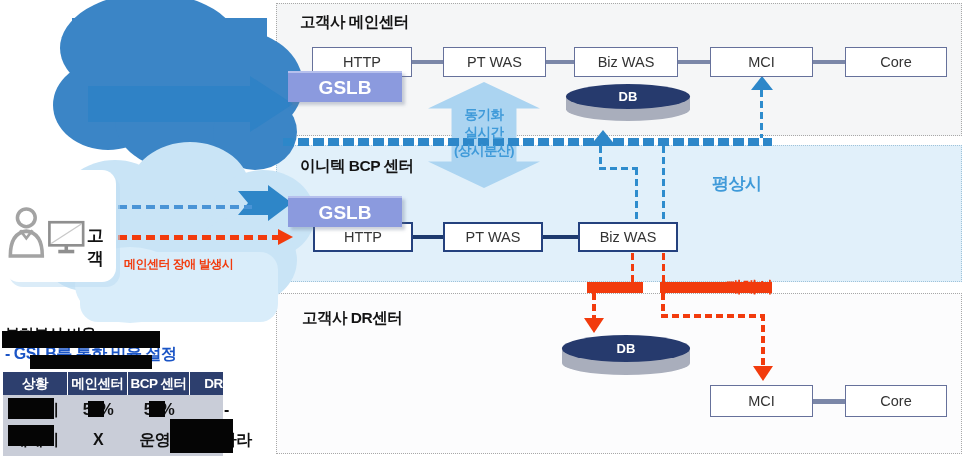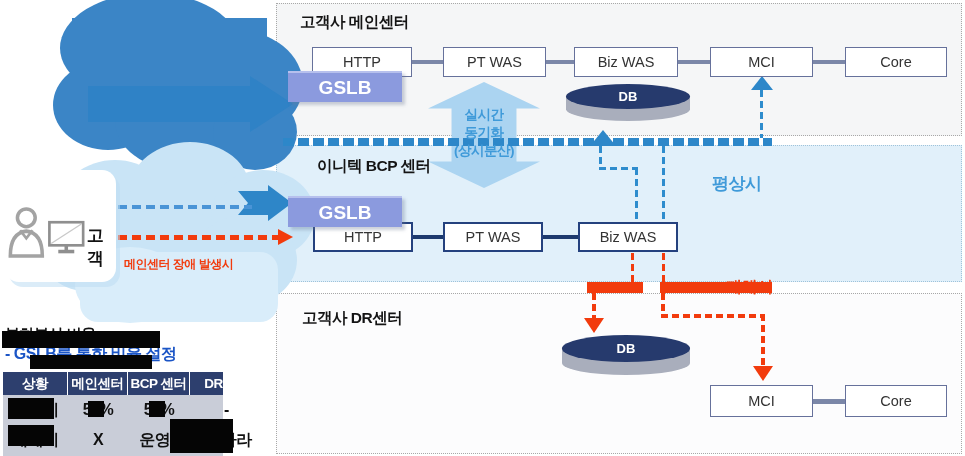--- a/index.html
+++ b/index.html
@@ -87,27 +87,27 @@
     </g>
     <g fill="#d9edfa">
       <ellipse cx="130" cy="285" rx="55" ry="38"></ellipse>
       <ellipse cx="215" cy="288" rx="58" ry="34"></ellipse>
       <rect x="80" y="252" width="198" height="70" rx="18"></rect>
     </g>
     <polygon fill="#2e86c8" points="238,191 268,191 268,185 292,203 268,221 268,215 238,215 248,203"></polygon>
   </svg>
 
   <div class="sec-title" style="left:300px;top:12px;">고객사 메인센터</div>
-  <div class="sec-title" style="left:300px;top:156px;margin-left:17px;">이니텍 BCP 센터</div>
+  <div class="sec-title" style="left:300px;top:156px;">이니텍 BCP 센터</div>
   <div class="sec-title" style="left:302px;top:308px;">고객사 DR센터</div>
 
   <div class="sync"></div>
   <div class="sync-label">
+    <div>동기화</div>
     <div>실시간</div>
-    <div>동기화</div>
     <div>(상시분산)</div>
   </div>
 
   <div class="lbl-normal">평상시</div>
   <div class="lbl-disaster">재해시</div>
 
   <div class="bar" style="left:283px;top:138px;width:489px;height:8px;background:repeating-linear-gradient(90deg,#2d87c9 0 11px,rgba(255,255,255,0) 11px 15px);"></div>
   <div class="tri" style="left:590px;top:130px;border-left:13px solid transparent;border-right:13px solid transparent;border-bottom:16px solid #2d87c9;"></div>
   <div class="tri" style="left:751px;top:76px;border-left:11px solid transparent;border-right:11px solid transparent;border-bottom:14px solid #2d87c9;"></div>
 

